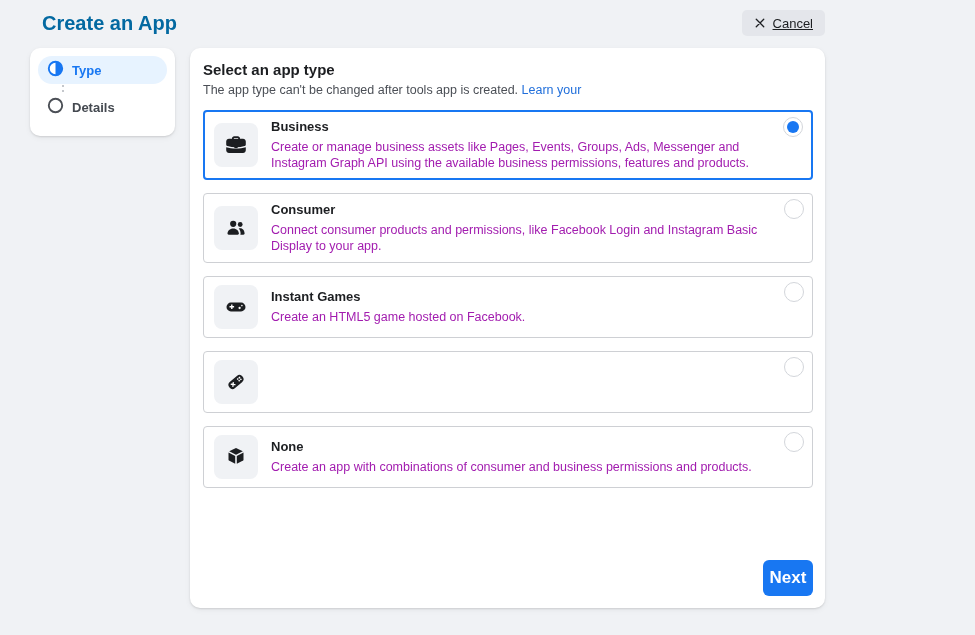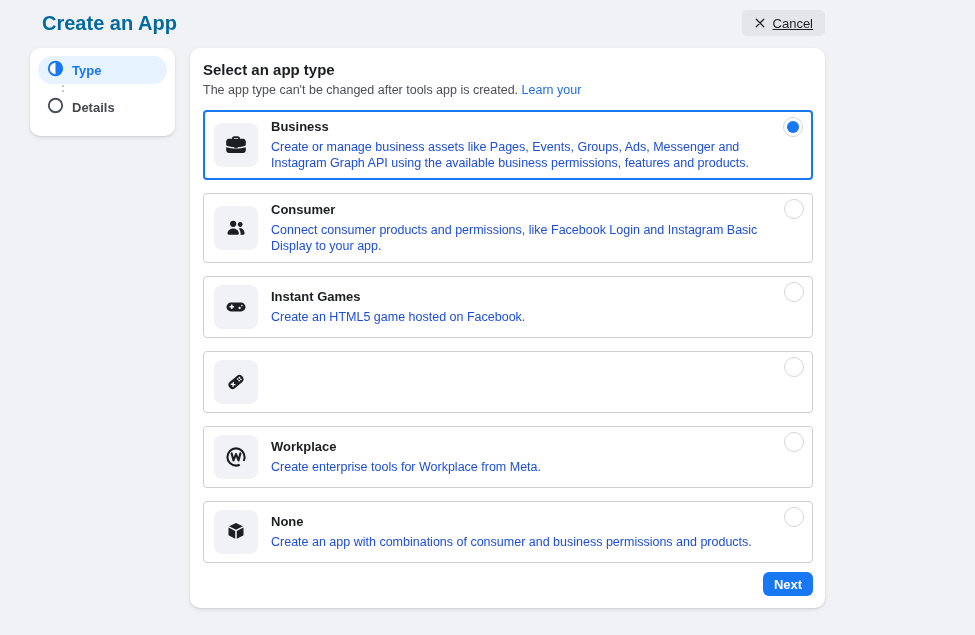--- a/index.html
+++ b/index.html
@@ -63,36 +63,36 @@
     display:flex; align-items:center; gap:13px;
     background:#fff; cursor:pointer;
   }
   .type-card.selected { border:2px solid var(--accent, #1877f2); padding:7px 43px 7px 9px; }
   .icon-box {
     flex:0 0 44px; width:44px; height:44px;
     background:#f0f2f5; border-radius:8px;
     display:grid; place-items:center; color:#1c1e21;
   }
   .card-title { font-size:13px; font-weight:700; line-height:15px; margin-bottom:5px; }
-  .card-desc { font-size:12.5px; line-height:16px; color:#1d4ed8; max-width:520px; }
+  .card-desc { font-size:12.5px; line-height:16px; color:#a21caf; max-width:520px; }
   .radio {
     position:absolute; top:5px; right:8px;
     width:20px; height:20px; border-radius:50%;
     border:1px solid #d3d6db; background:#fff;
     display:grid; place-items:center;
   }
   .radio .dot { width:12px; height:12px; border-radius:50%; background:var(--accent,#1877f2); display:none; }
   .type-card.selected .radio .dot { display:block; }
   
   .next-btn {
     position:absolute; right:12px; bottom:12px;
-    width:50px; height:24px;
+    width:50px; height:36px;
     background:var(--accent, #1877f2); color:#fff;
     border:none; border-radius:6px;
-    font-family:inherit; font-size:13px; font-weight:700;
+    font-family:inherit; font-size:17px; font-weight:700;
     cursor:pointer;
   }
 </style>
 </head>
 <body>
 
 <h1 class="page-title">Create an App</h1>
 
 <button class="cancel-btn">
   <span class="x-wrap">
@@ -190,33 +190,20 @@
             <rect x="14.5" y="10.1" width="1.5" height="1.5" fill="#fff"></rect>
             <rect x="16.7" y="10.1" width="1.5" height="1.5" fill="#fff"></rect>
             <rect x="14.5" y="12.3" width="1.5" height="1.5" fill="#fff"></rect>
             <rect x="16.7" y="12.3" width="1.5" height="1.5" fill="#fff"></rect>
           </g>
         </svg>
       </div>
       <div class="radio"></div>
     </div>
 
-    <div class="type-card">
-      <div class="icon-box">
-        <svg viewBox="0 0 24 24" width="24" height="24" fill="none" stroke="currentColor">
-          <circle cx="12" cy="12" r="8.6" stroke-width="2.1" stroke-dasharray="4 5.5 44.6 0"></circle>
-          <path d="M7.6 8.4l1.9 7 2.5-6.3 2.5 6.3 1.9-7" stroke-width="2.1" stroke-linecap="round" stroke-linejoin="round"></path>
-        </svg>
-      </div>
-      <div class="texts">
-        <div class="card-title">Workplace</div>
-        <div class="card-desc">Create enterprise tools for Workplace from Meta.</div>
-      </div>
-      <div class="radio"></div>
-    </div>
 
     <div class="type-card">
       <div class="icon-box">
         <svg viewBox="0 0 24 24" width="24" height="24" fill="currentColor">
           <path d="M12 2.9 5.2 6.3 12 9.7l6.8-3.4z"></path>
           <path d="M4.5 7.5v7.2c0 .3.2.6.4.7l6.3 3.4v-7.9z"></path>
           <path d="M19.5 7.5l-6.7 3.4v7.9l6.3-3.4c.3-.2.4-.4.4-.7z"></path>
         </svg>
       </div>
       <div class="texts">

